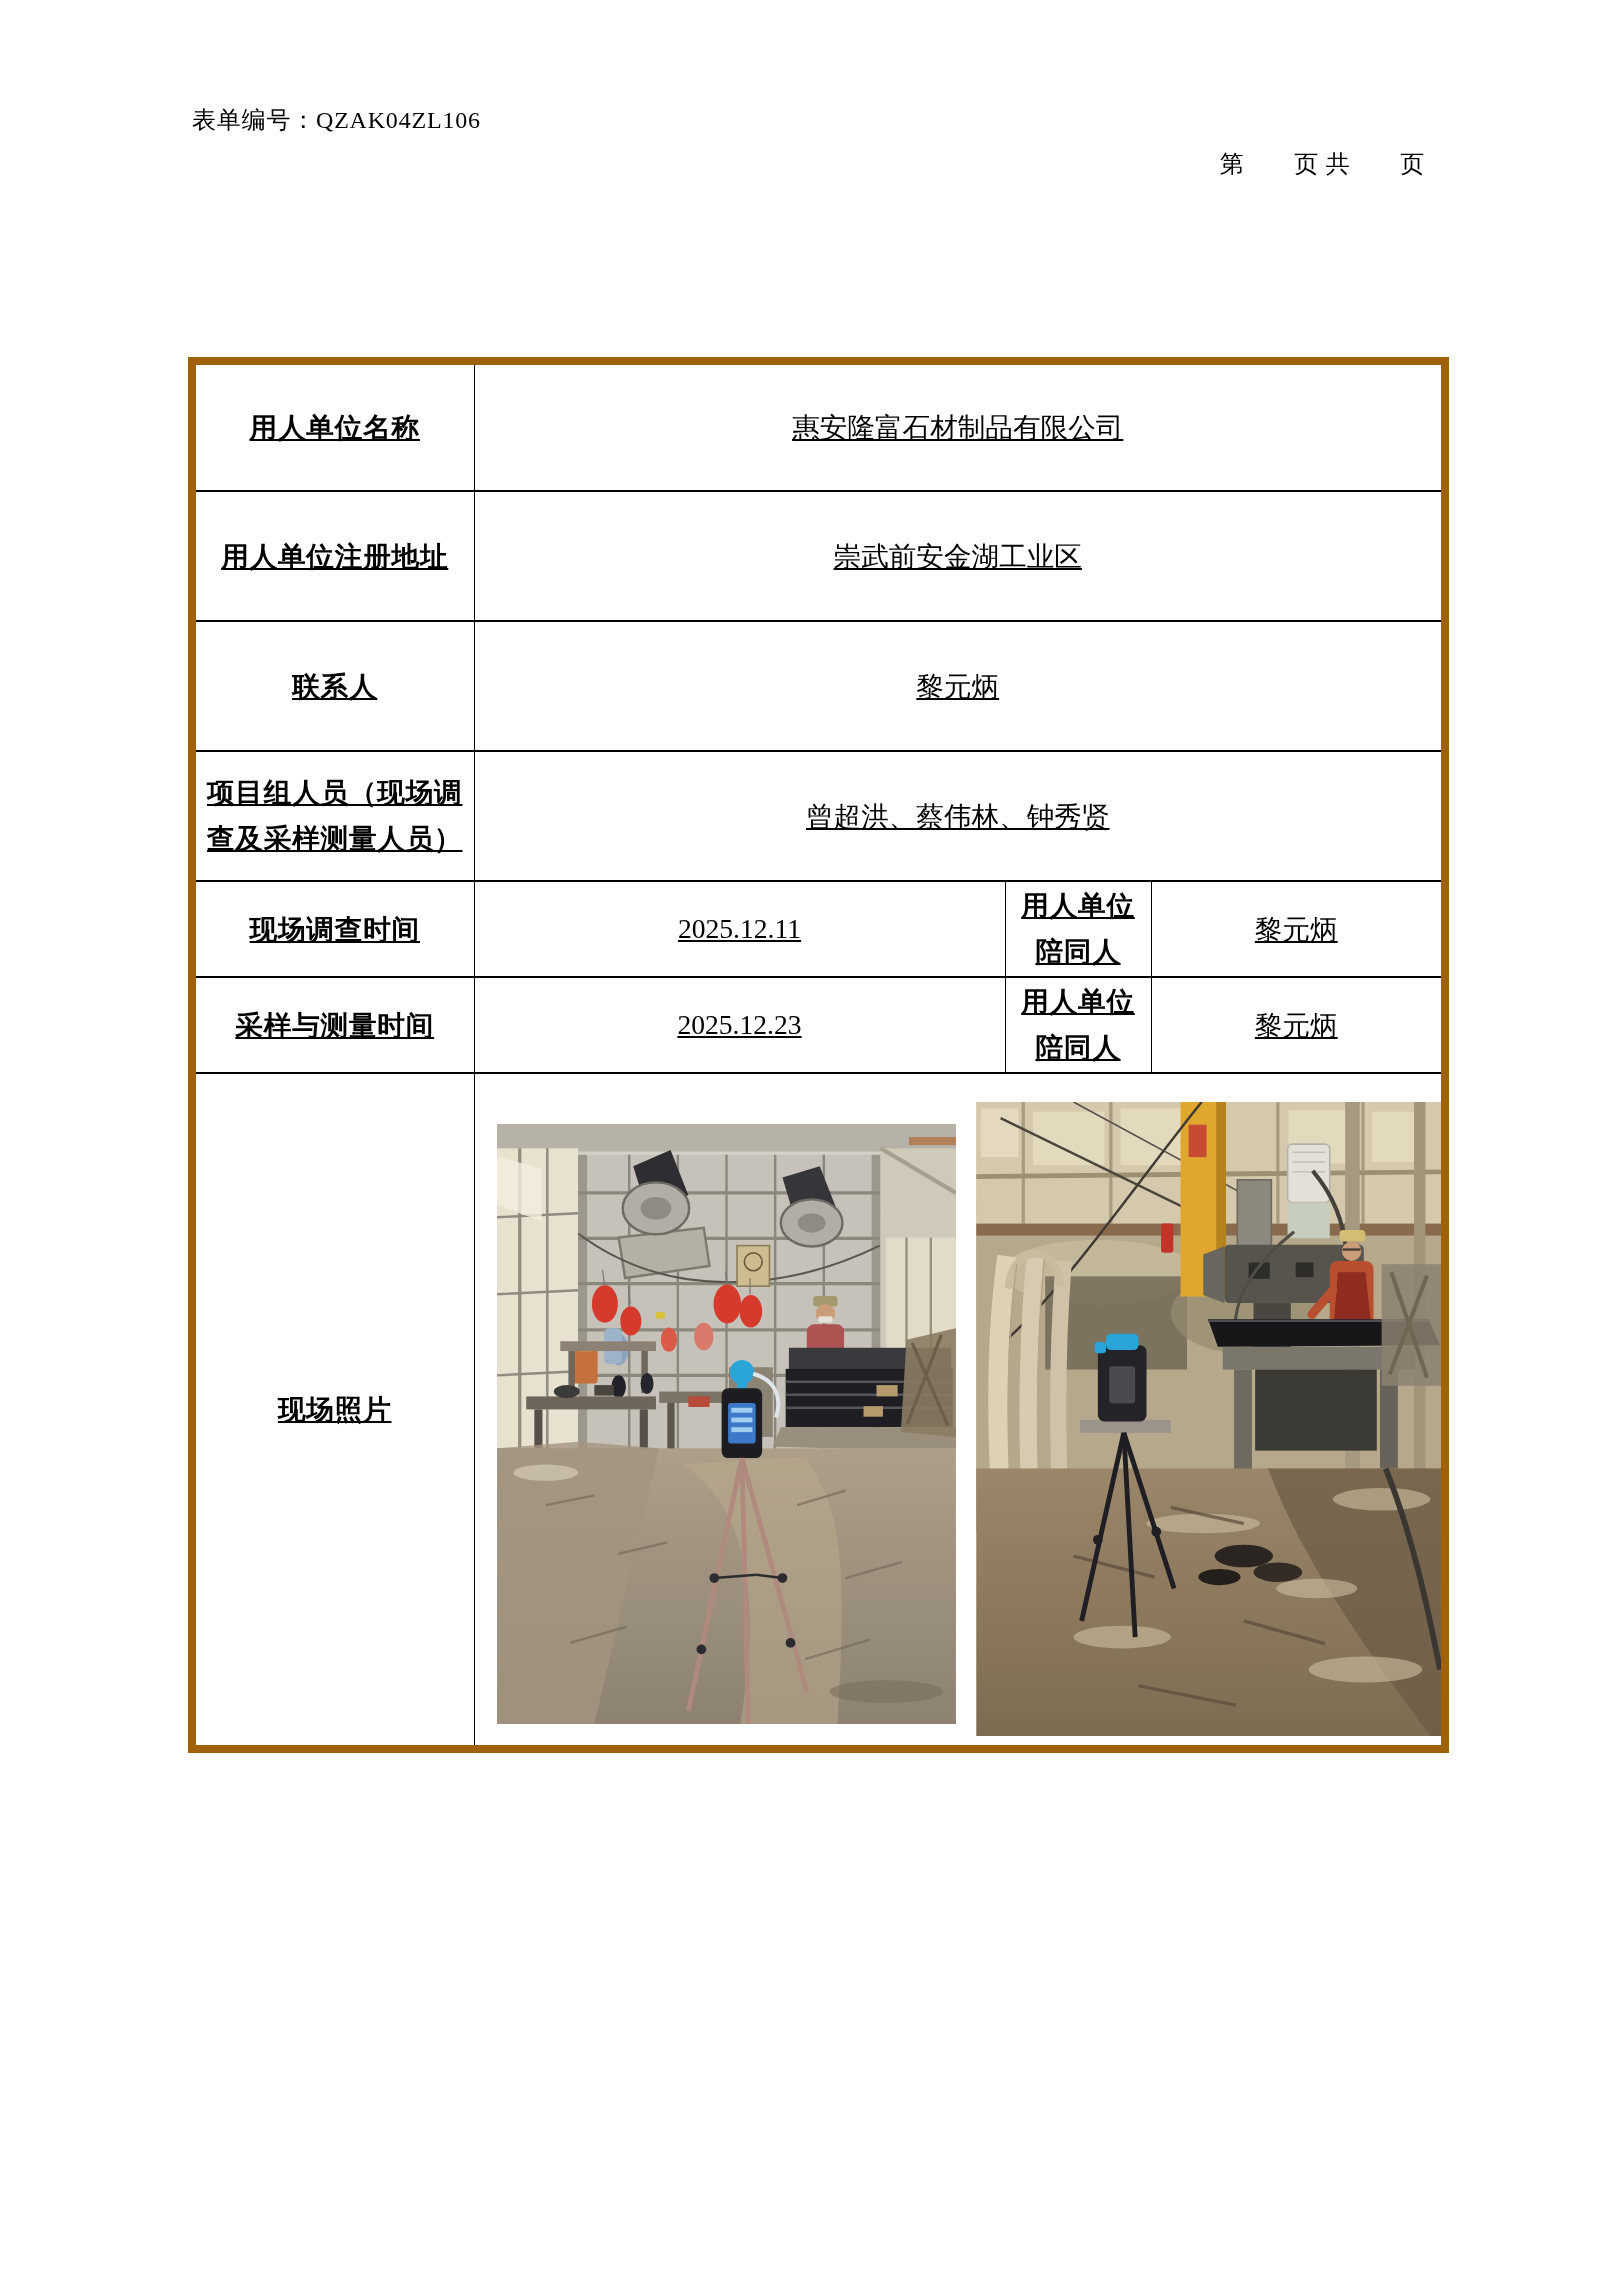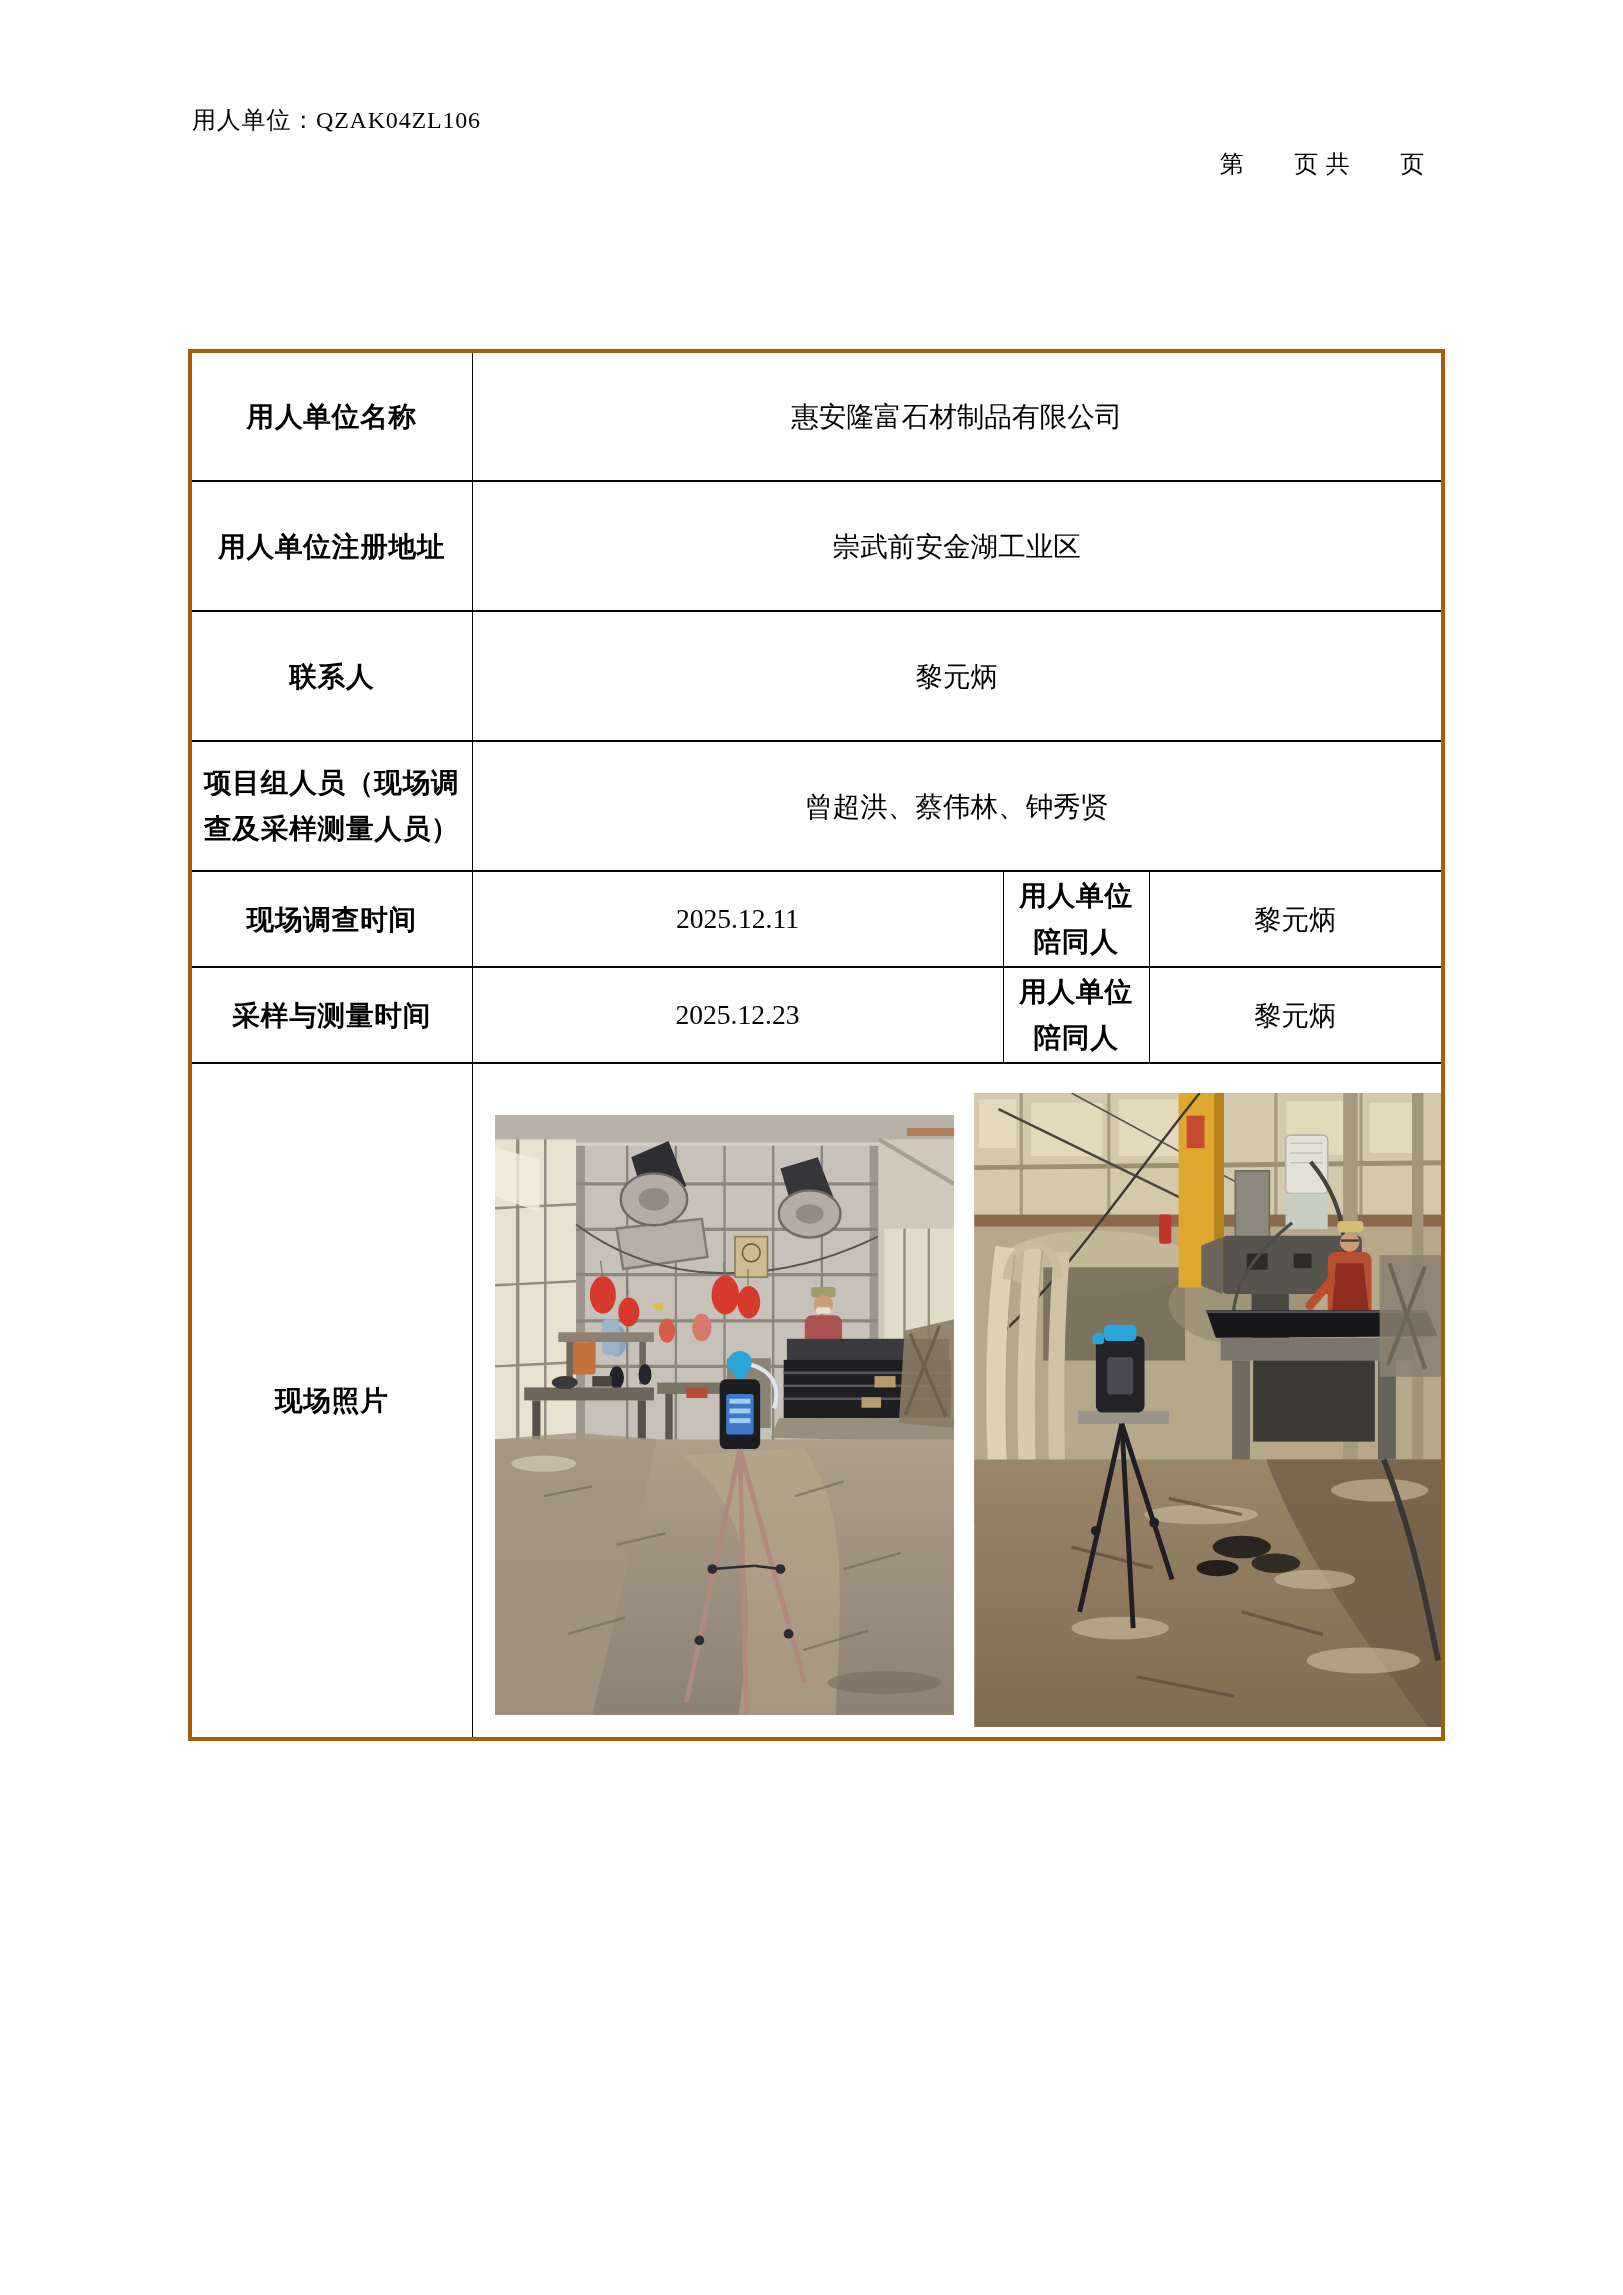--- a/index.html
+++ b/index.html
@@ -19,24 +19,25 @@
   .page-indicator{
     position:absolute;right:198px;top:104px;
     font-size:24px;white-space:pre;letter-spacing:0.8px;margin-top:44px;
   }
   .doc-title{
     position:absolute;left:0;right:0;top:237px;
     text-align:center;
     font-size:42px;font-weight:bold;letter-spacing:4px;
   }
   table.form{
-    position:absolute;left:188px;top:349px;
+    position:absolute;left:188px;top:357px;
     width:1253px;
     border-collapse:collapse;table-layout:fixed;
-    border:4px solid #a16207;
+    border:8px solid #a16207;
+    text-decoration:underline;
   }
   table.form td{
     border:1.6px solid #000;
     border-top-width:2.4px;border-bottom-width:2.4px;
     font-size:27.6px;
     text-align:center;vertical-align:middle;
     padding:0 9.7px;
     overflow:hidden;
   }
   td.lbl{font-weight:bold;letter-spacing:0.8px;}
@@ -51,21 +52,21 @@
   }
   .photo{display:block;flex:0 0 auto;}
   .photo-left{margin-top:41px;}
   .photo-right{margin-top:19.5px;margin-left:19.5px;}
 </style>
 </head>
 <body>
 
 <div class="page">
 
-  <div class="form-no">用人单位：QZAK04ZL106</div>
+  <div class="form-no">表单编号：QZAK04ZL106</div>
   <div class="page-indicator">第　　页 共　　页</div>
 
   <table class="form">
     <colgroup>
       <col style="width:282px">
         <col style="width:531px">
         <col style="width:146px">
         <col style="width:294px">
     </colgroup>
 

